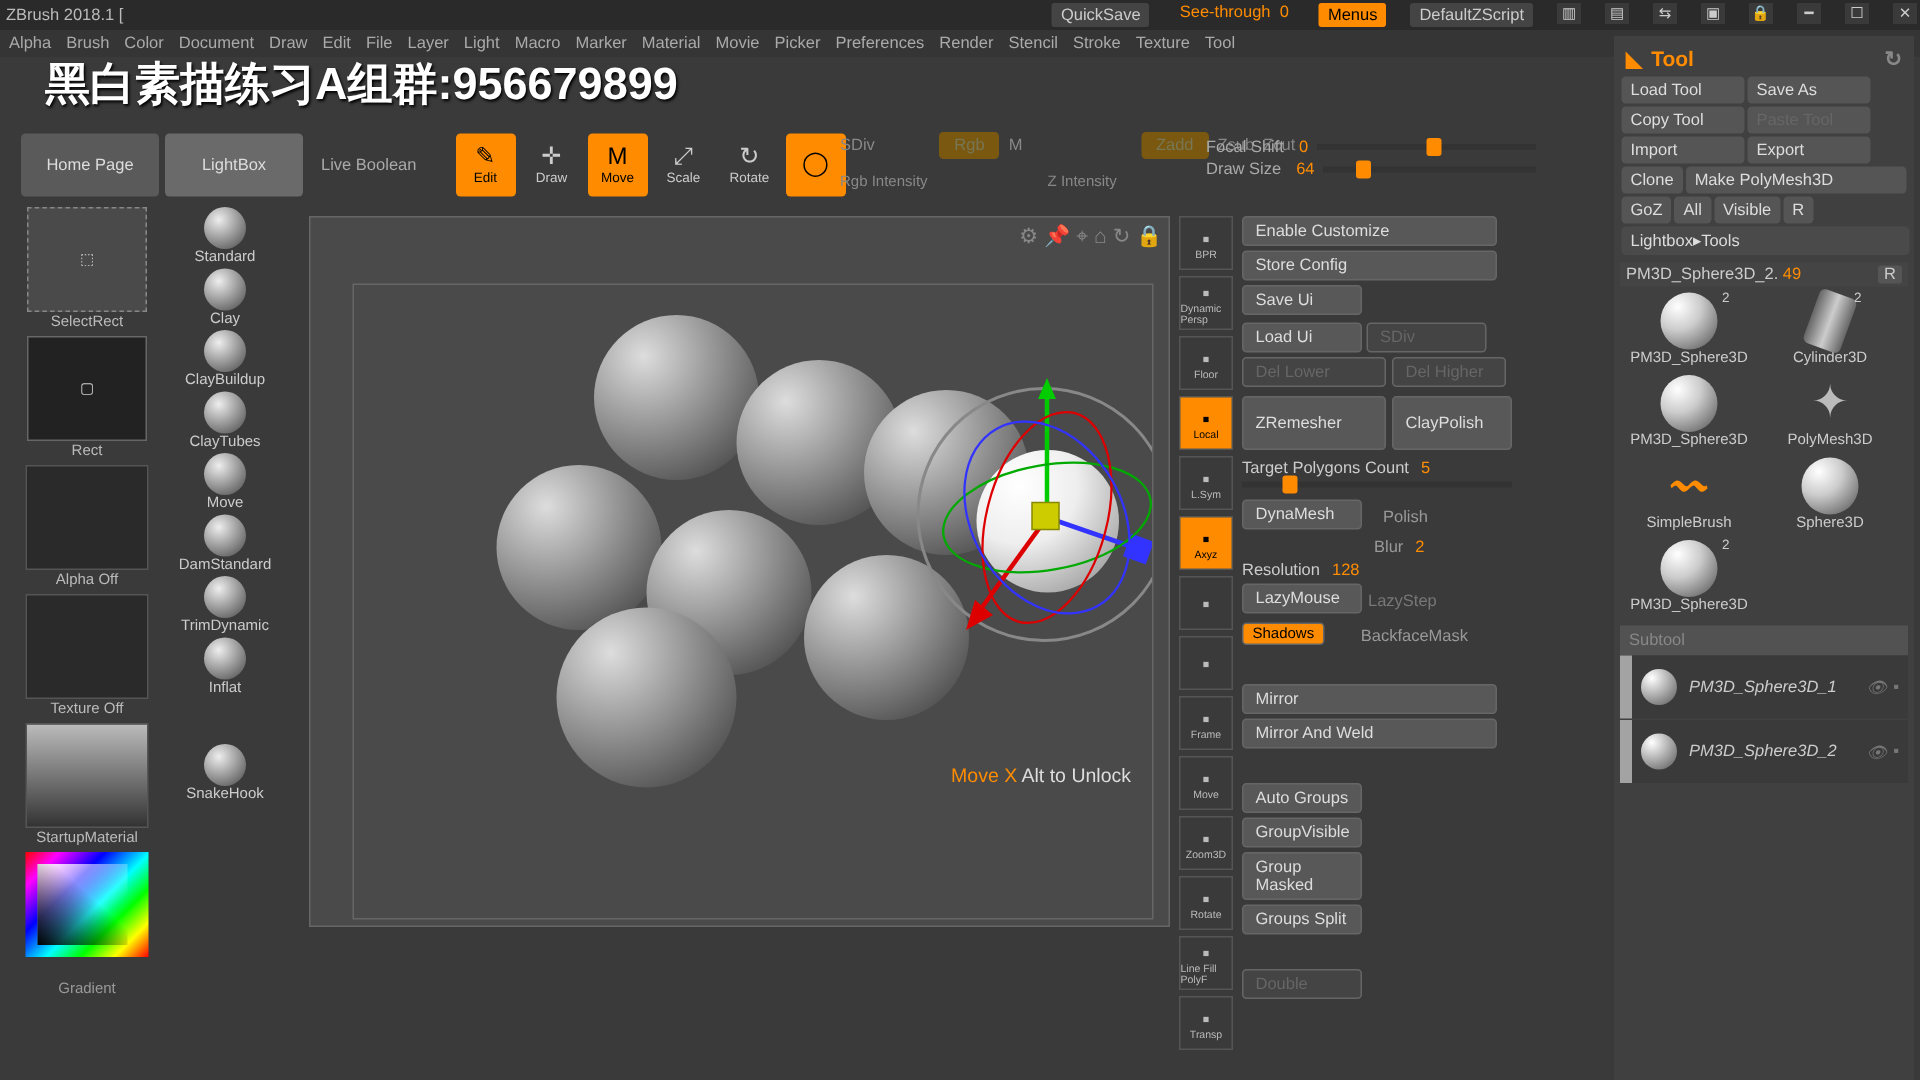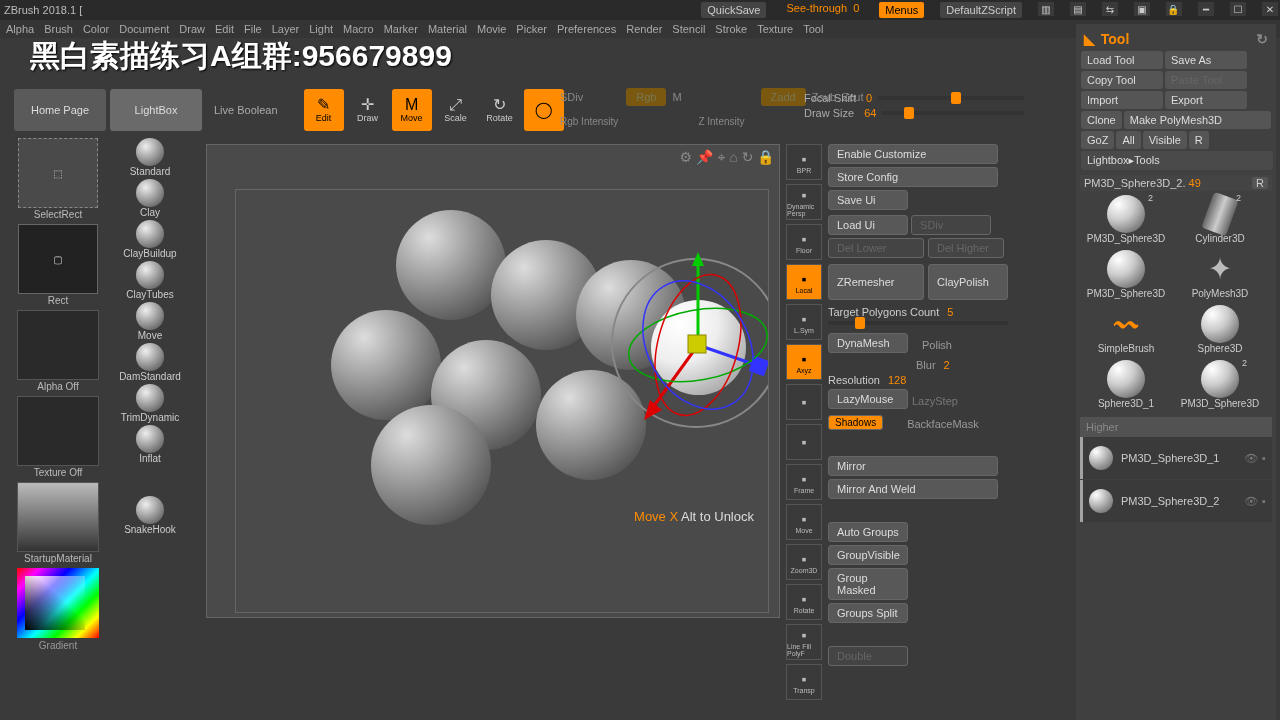--- a/index.html
+++ b/index.html
@@ -25,21 +25,21 @@
 .lp-cell { flex:1; display:flex; flex-direction:column; align-items:center; }
 .thumb { width:80px; height:70px; background:#4a4a4a; border:1px dashed #888; display:flex; align-items:center; justify-content:center; font-size:10px;}
 .thumb.solid { border:1px solid #666; background:#222;}
 .lp-label { font-size:10px; color:#bbb; padding-top:1px;}
 .brush-item { display:flex; flex-direction:column; align-items:center; width:84px; margin-bottom:2px; cursor:pointer;}
 .brush-ball { width:28px; height:28px; border-radius:50%; background:radial-gradient(circle at 35% 30%, #eee, #888 60%, #444);}
 .brush-label { font-size:10px; color:#ccc; }
 .alpha-box { width:82px; height:70px; background:linear-gradient(to bottom,#bbb,#333); border:1px solid #555;}
 .color-picker { width:82px; height:70px; background:linear-gradient(135deg,#ff0000 0%, #ff00ff 15%, #0000ff 35%, #00ffff 55%, #00ff00 70%, #ffff00 85%, #ff0000 100%); position:relative; margin-top:4px;}
 .color-inner { position:absolute; top:8px; left:8px; right:14px; bottom:8px; background:linear-gradient(to top right, #000 0%, rgba(0,0,0,0) 60%), linear-gradient(to top left, transparent 30%, #fff 100%);}
-.gradient-label { font-size:10px; color:#999; margin-top:2px;}
+.gradient-label { font-size:10px; color:#999; margin-top:16px;}
 .viewport { position:absolute; top:144px; left:206px; width:574px; height:474px; background:#4a4a4a; border:1px solid #666;}
 .vp-icons { position:absolute; top:4px; right:4px; display:flex; gap:4px; color:#888; font-size:14px;}
 .vp-icons span { cursor:pointer;}
 .canvas-inner { position:absolute; top:44px; left:28px; right:10px; bottom:4px; border:1px solid #666; background:#4a4a4a; overflow:hidden;}
 .sphere { position:absolute; border-radius:50%; background:radial-gradient(circle at 30% 25%, #ddd, #999 40%, #555 80%, #333);}
 .sphere.sel { background:radial-gradient(circle at 30% 25%, #fff, #eee 40%, #aaa 80%, #777);}
 .gizmo-circle { position:absolute; width:170px; height:170px; border:2px solid #888; border-radius:50%;}
 .hint { position:absolute; bottom:88px; right:14px; font-size:13px;}
 .hint .or { color:#ff8c00;}
 .hint .wt { color:#ddd;}
@@ -67,21 +67,21 @@
 .tool-name { background:#444; padding:2px 4px; font-size:11px; margin-top:4px;}
 .tool-name .n { color:#ff8c00;}
 .tool-grid { display:flex; flex-wrap:wrap; gap:2px; margin-top:2px;}
 .tool-item { width:92px; display:flex; flex-direction:column; align-items:center; cursor:pointer; padding:2px 0;}
 .tool-ball { width:38px; height:38px; border-radius:50%; background:radial-gradient(circle at 30% 25%, #fff, #ccc 40%, #777 80%, #333);}
 .tool-star { width:38px; height:38px; color:#bbb; font-size:30px; text-align:center; line-height:38px;}
 .tool-brush { width:38px; height:38px; font-size:24px; text-align:center; line-height:38px; color:#ff8c00;}
 .tool-cyl { width:26px; height:38px; background:linear-gradient(to right,#666,#ccc,#666); border-radius:4px; transform:rotate(20deg);}
 .tool-label { font-size:10px; color:#ccc;}
 .subtool-head { background:#525252; padding:4px 6px; font-size:11px; color:#888; margin-top:6px;}
-.subtool-item { background:#3a3a3a; height:42px; display:flex; align-items:center; padding:2px 6px; border-left:3px solid #a3a3a3; margin-bottom:1px;}
+.subtool-item { background:#3a3a3a; height:42px; display:flex; align-items:center; padding:2px 6px; border-left:8px solid #a3a3a3; margin-bottom:1px;font-style:italic;}
 .subtool-item .b { width:24px; height:24px; border-radius:50%; background:radial-gradient(circle at 30% 25%, #fff, #aaa 50%, #555); margin-right:8px;}
 .subtool-item .name { font-size:11px; color:#ccc;}
 .subtool-item .icons { margin-left:auto; display:flex; gap:4px; color:#777; font-size:11px;}
 .mid-top-dim { position:absolute; top:88px; left:560px; display:flex; gap:6px; align-items:center; font-size:11px;}
 .dim-box { padding:3px 10px; border-radius:3px; color:#775; background:#4a3a1a;}
 .dim-box.on { background:#7a5810;margin-left:37px;}
 .dim-lbl { color:#888;}
 </style>
 </head>
 <body>
@@ -473,32 +473,26 @@
       </div>
       <div class="tool-item">
         <div style="position:relative;">
           <div class="tool-ball"></div>
         </div>
         <div class="tool-label">Sphere3D</div>
       </div>
       <div class="tool-item">
         <div style="position:relative;">
           <div class="tool-ball"></div>
-        </div>
-        <div class="tool-label">Sphere3D_1</div>
-      </div>
-      <div class="tool-item">
-        <div style="position:relative;">
-          <div class="tool-ball"></div>
           <span style="position:absolute;top:-2px;right:-8px;font-size:9px;color:#ccc;">2</span>
         </div>
         <div class="tool-label">PM3D_Sphere3D</div>
       </div>
     </div>
-  <div class="subtool-head">Higher</div>
+  <div class="subtool-head">Subtool</div>
   <div id="subtools">
       <div class="subtool-item">
         <div class="b"></div>
         <div class="name">PM3D_Sphere3D_1</div>
         <div class="icons">
           <span>👁</span>
           <span>▪</span>
         </div>
       </div>
       <div class="subtool-item">

